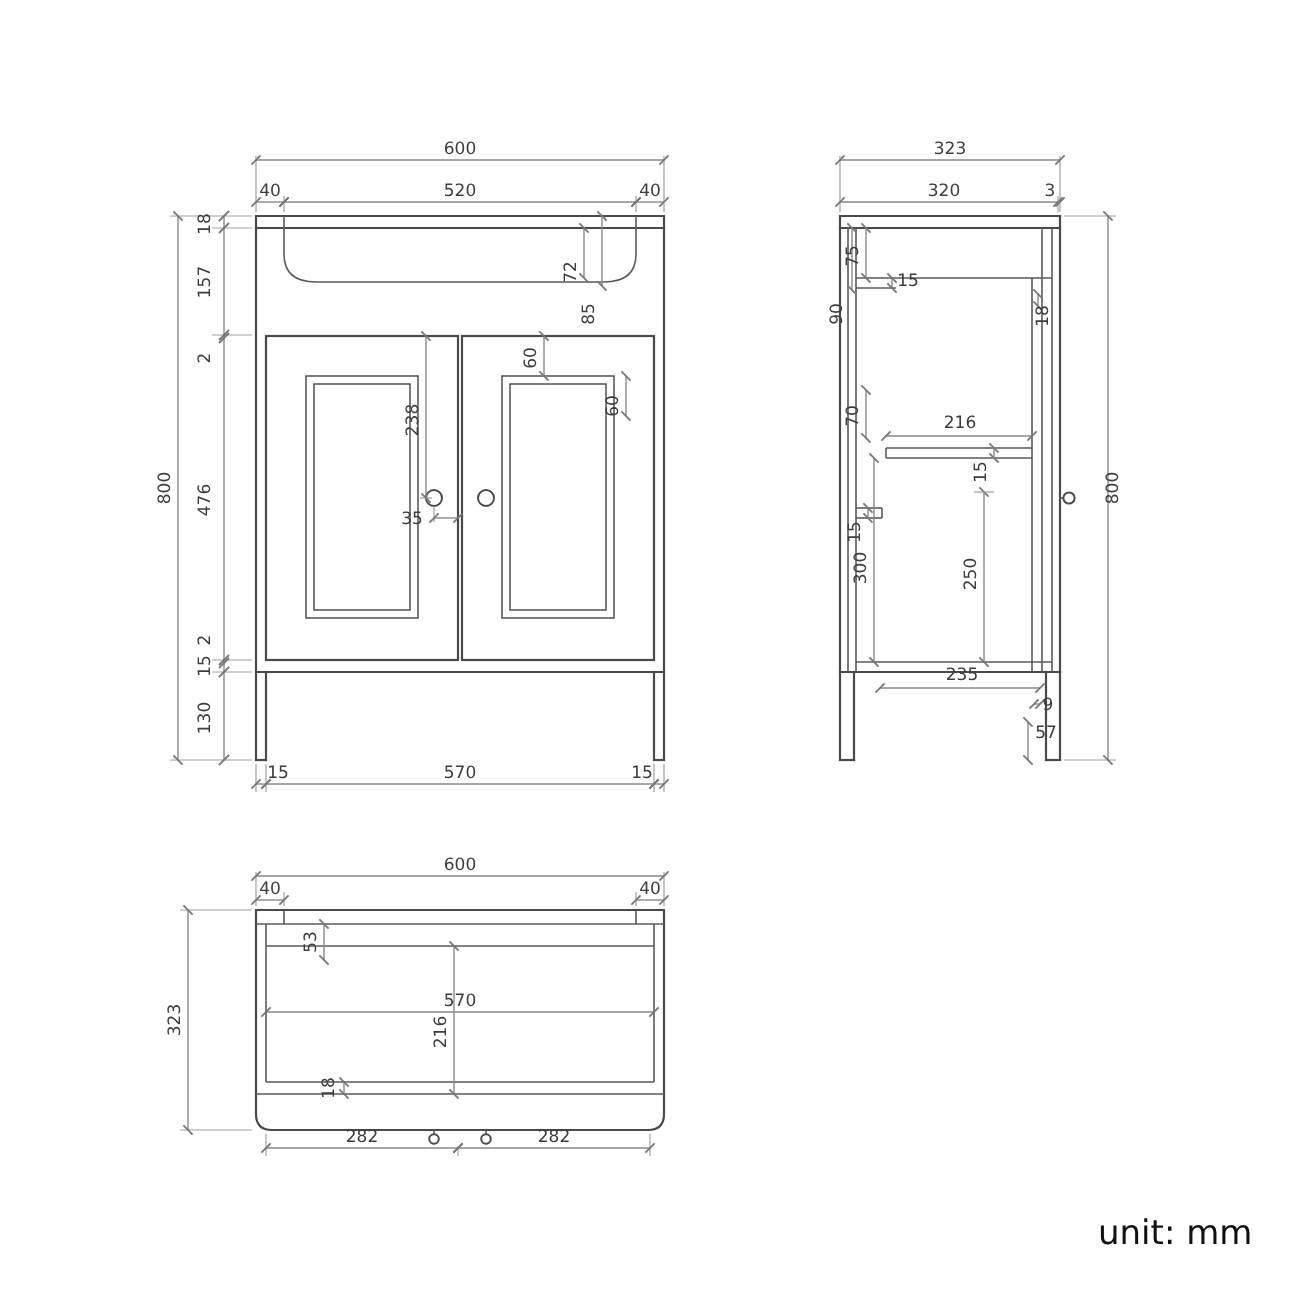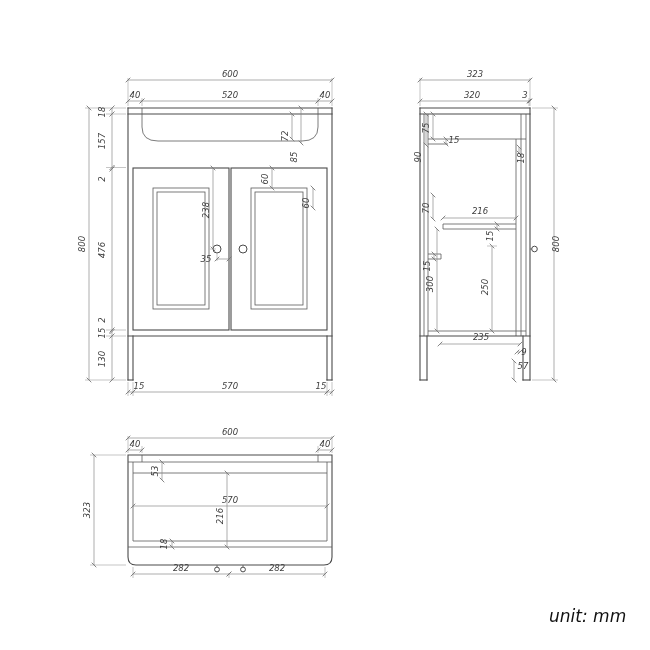--- a/index.html
+++ b/index.html
@@ -1,18 +1,18 @@
 <!DOCTYPE html>
 <html><head>
 <meta charset="utf-8">
 <style>
   html,body { margin:0; padding:0; background:#ffffff; }
   #canvas {
     position:relative; width:650px; height:650px; background:#ffffff;
-    font-family:"DejaVu Sans", sans-serif; overflow:hidden;font-style:italic;
+    font-family:"DejaVu Sans", sans-serif; overflow:hidden;
   }
   svg { display:block; }
   svg text {
     font-family:"DejaVu Sans", sans-serif;
     font-size:8.5px; fill:#3d3d3d; text-anchor:middle;
   }
   .outline { stroke:#4a4a4a; stroke-width:1.1; fill:none; stroke-linecap:square; }
   .thin    { stroke:#5a5a5a; stroke-width:0.8; fill:none; }
   .dim     { stroke:#8a8a8a; stroke-width:0.7; fill:none; }
   .ext     { stroke:#9f9f9f; stroke-width:0.6; fill:none; }

